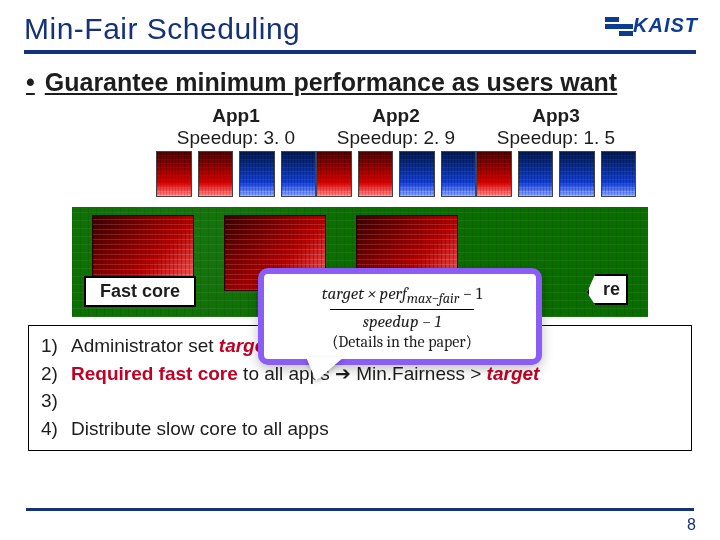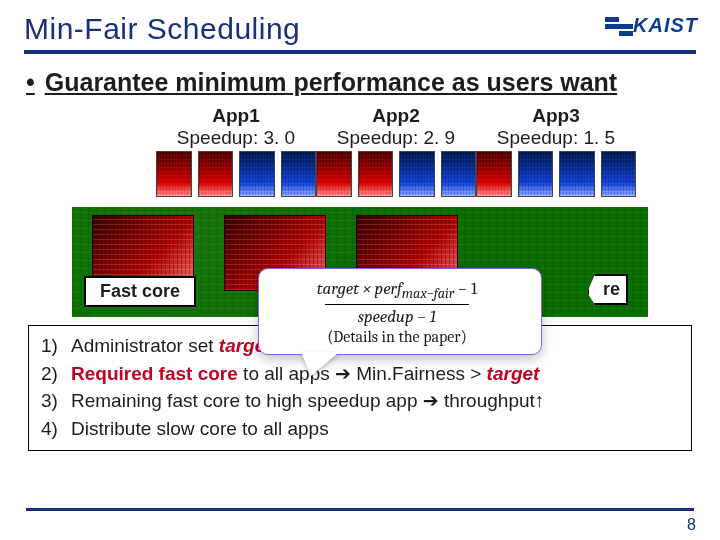--- a/index.html
+++ b/index.html
@@ -108,23 +108,23 @@
     position:absolute; right:20px; bottom:12px;
     background:#fff; border:2px solid #000;
     padding:3px 6px 3px 14px; font-size:18px; font-weight:600;
     clip-path: polygon(20% 0, 100% 0, 100% 100%, 20% 100%, 0 60%);
   }
 
   .callout {
     position:absolute;
     left:258px; top:268px;
     width:256px;
-    background:#fff; border:1px solid #8b5cf6; border-radius:10px;
+    background:#fff; border:6px solid #8b5cf6; border-radius:10px;
     box-shadow:0 4px 12px rgba(0,0,0,.25);
-    padding:10px 16px 8px 10px;
+    padding:10px 6px 8px 10px;
     font-size:17px;
     z-index:5;
   }
   .callout .frac {
     display:flex; flex-direction:column; align-items:center;
     font-family: Cambria, "Times New Roman", serif; font-style:italic;
   }
   .callout .frac .num { padding:0 6px; }
   .callout .frac .bar { width:84%; height:1px; background:#000; margin:2px 0; }
   .callout .frac .den { padding:0 6px; }
@@ -242,23 +242,20 @@
     </span>
   </div>
   <div class="row">
     <span class="n">2)</span>
     <span>
       <span class="req-red">Required fast core</span><span> to all apps </span><span>➔</span><span> Min.Fairness &gt; </span><span class="target-it">target</span>
     </span>
   </div>
   <div class="row">
     <span class="n">3)</span>
-    <span>
-      <span>Remaining fast core to high speedup app </span><span>➔</span><span> throughput↑</span>
-    </span>
   </div>
   <div class="row">
     <span class="n">4)</span>
     <span>Distribute slow core to all apps</span>
   </div>
 </div>
 
 <div class="footer-rule"></div>
 <div class="page-num">8</div>
 

